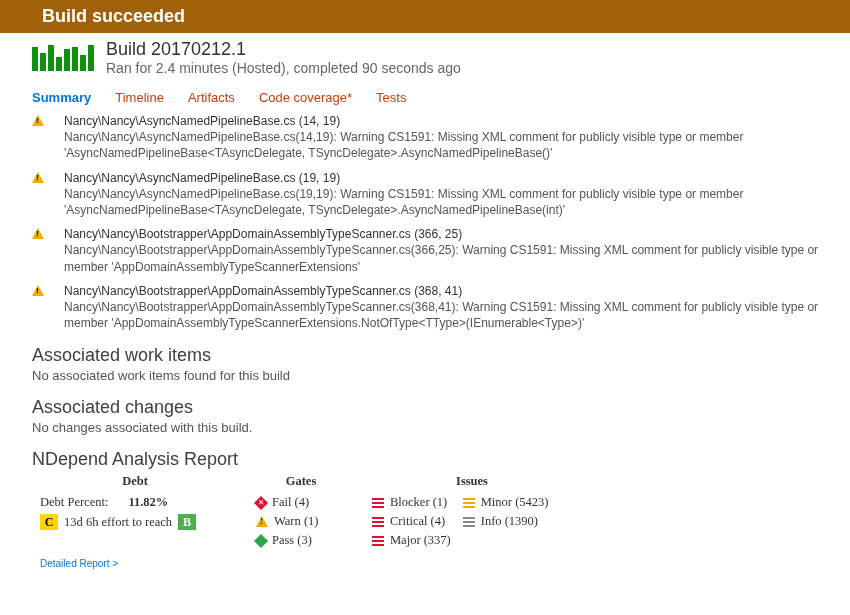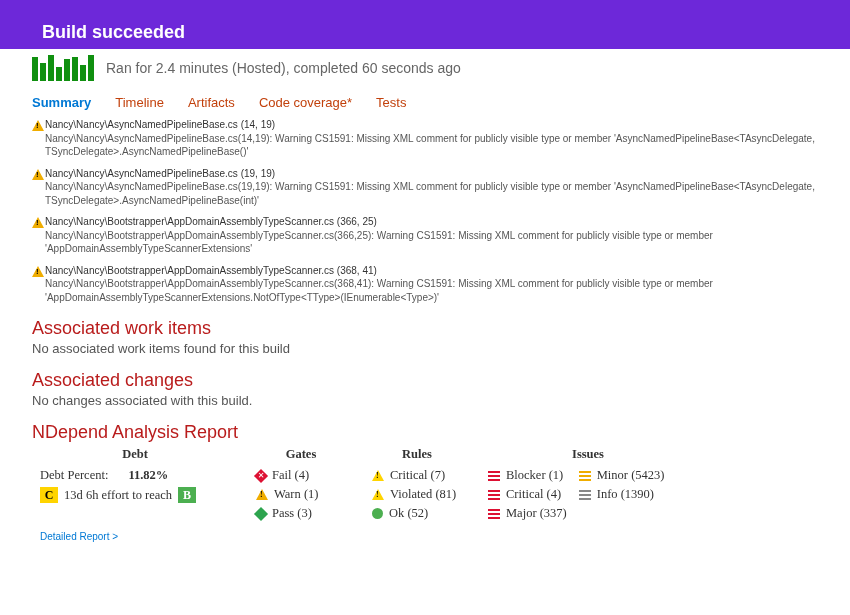--- a/index.html
+++ b/index.html
@@ -5,25 +5,25 @@
   * { box-sizing: border-box; }
   body {
     margin: 0;
     font-family: "Segoe UI", sans-serif;
     font-size: 13px;
     color: #333;
     background: #fff;
     width: 850px;
   }
   .banner {
-    background: #6d28d9;
+    background: #a16207;
     color: #fff;
     font-size: 18px;
     font-weight: 600;
-    padding: 22px 0 6px 42px;
+    padding: 6px 0 6px 42px;
   }
   .header-row {
     display: flex;
     align-items: center;
     padding: 6px 20px 6px 20px;
   }
   .bar-chart {
     display: flex;
     align-items: flex-end;
     gap: 2px;
@@ -49,23 +49,23 @@
     gap: 24px;
     margin: 8px 0 8px 32px;
     font-size: 13px;
   }
   .tab { cursor: pointer; color: #c2410c; }
   .tab.active { color: #0078d4; font-weight: 600; }
   .warn-list { margin: 0 24px 0 32px; }
   .warn-item {
     display: flex;
     align-items: flex-start;
-    gap: 1px;
+    gap: 20px;
     margin-bottom: 8px;
-    font-size: 10px;
+    font-size: 12px;
     line-height: 1.35;
   }
   .warn-item .text { color: #555; }
   .warn-item .file-line { color: #333; }
   .warn-icon {
     flex-shrink: 0;
     width: 0; height: 0;
     border-left: 6px solid transparent;
     border-right: 6px solid transparent;
     border-bottom: 11px solid #f0ad00;
@@ -76,21 +76,21 @@
     content: "!";
     position: absolute;
     left: -2px; top: 1px;
     font-size: 8px;
     color: #000;
     font-weight: bold;
   }
   .section-h {
     font-size: 18px;
     font-weight: 400;
-    color: #b91c1c;
+    color: #404040;
     margin: 14px 0 2px 32px;
   }
   .section-text {
     color: #555;
     margin: 2px 0 6px 32px;
     font-size: 13px;
   }
   .ndepend-cols {
     display: flex;
     gap: 26px;
@@ -163,21 +163,22 @@
     <div style="height:24px"></div>
       <div style="height:18px"></div>
       <div style="height:26px"></div>
     <div style="height:14px"></div>
       <div style="height:22px"></div>
       <div style="height:24px"></div>
     <div style="height:16px"></div>
       <div style="height:26px"></div>
   </div>
   <div class="title-block">
-    <div class="subtitle">Ran for 2.4 minutes (Hosted), completed 60 seconds ago</div>
+    <h2>Build 20170212.1</h2>
+    <div class="subtitle">Ran for 2.4 minutes (Hosted), completed 90 seconds ago</div>
   </div>
 </div>
 
 <div class="tabs">
   <div class="tab active">Summary</div>
   <div class="tab">Timeline</div>
   <div class="tab">Artifacts</div>
   <div class="tab">Code coverage*</div>
   <div class="tab">Tests</div>
 </div>
@@ -246,37 +247,20 @@
           <span class="ico ico-warn"></span>
           <span>Warn (1)</span>
         </div>
         <div class="item-row">
           <span class="ico ico-pass"></span>
           <span>Pass (3)</span>
         </div>
       </div>
   </div>
 
-  <div class="ncol">
-    <h4>Rules</h4>
-    <div id="rules-col">
-        <div class="item-row">
-          <span class="ico ico-crit"></span>
-          <span>Critical (7)</span>
-        </div>
-        <div class="item-row">
-          <span class="ico ico-viol"></span>
-          <span>Violated (81)</span>
-        </div>
-        <div class="item-row">
-          <span class="ico ico-ok"></span>
-          <span>Ok (52)</span>
-        </div>
-      </div>
-  </div>
 
   <div class="ncol" style="min-width:200px">
     <h4>Issues</h4>
     <div style="display:flex;gap:12px">
       <div id="issues-left">
           <div class="item-row">
             <span class="ico ico-bars-red"></span>
             <span>Blocker (1)</span>
           </div>
           <div class="item-row">

